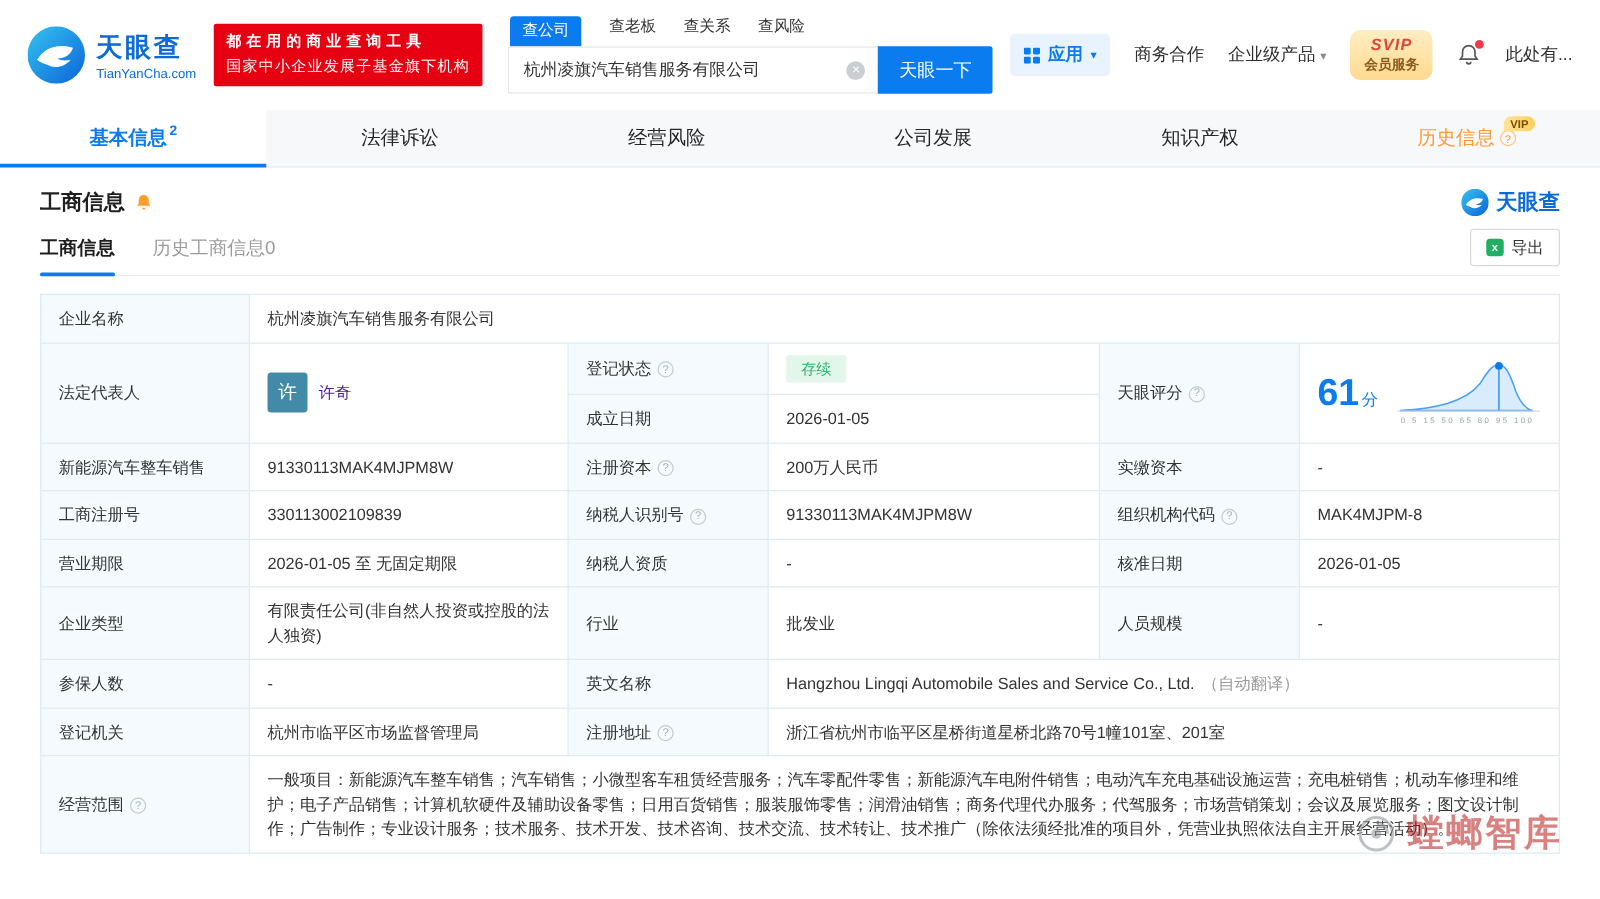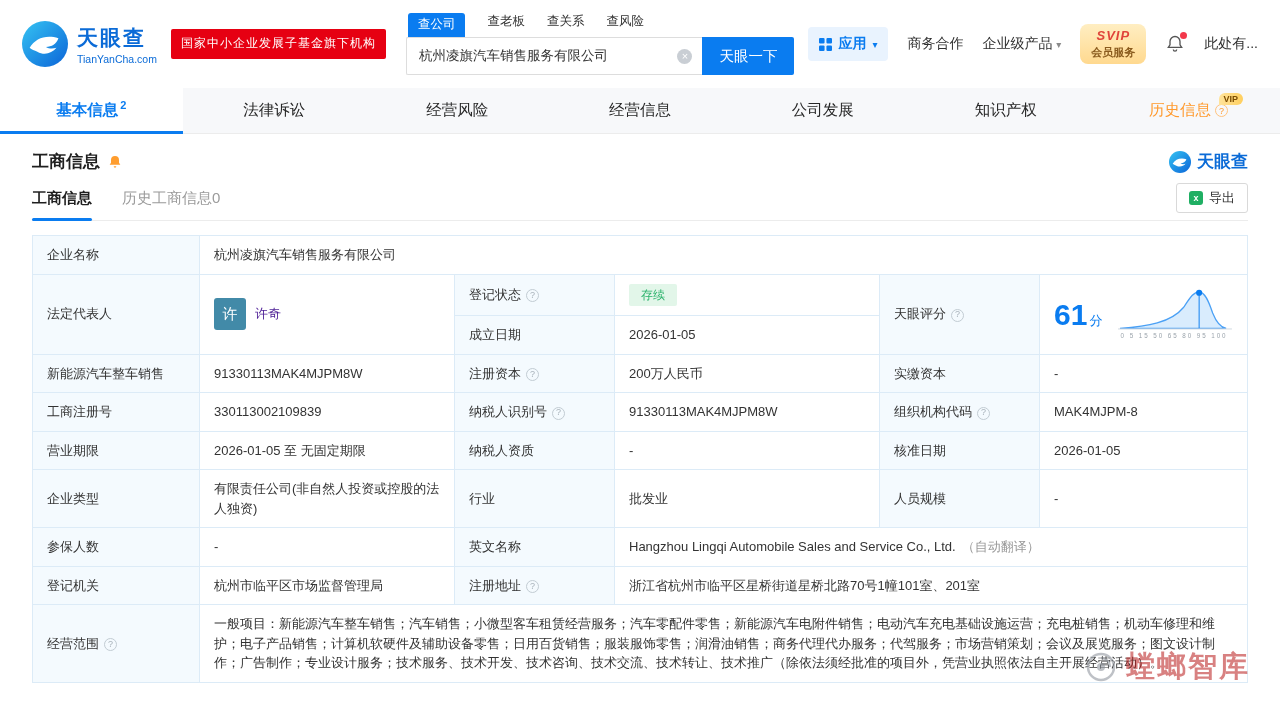--- a/index.html
+++ b/index.html
@@ -97,20 +97,21 @@
       <circle cx="24" cy="24" r="24" fill="url(#lg1)"></circle>
       <path d="M8 28c6-10 17-14 30-10-2 6-7 9-13 9 3 2 7 2 11 1-5 6-13 8-20 4-3-1-6-2-8-4z" fill="#fff"></path>
     </svg>
     <div class="logo-text">
       <div class="brand">天眼查</div>
       <div class="domain">TianYanCha.com</div>
     </div>
   </div>
 
   <div class="slogan">
+    <div class="s1">都在用的商业查询工具</div>
     <div class="s2">国家中小企业发展子基金旗下机构</div>
   </div>
 
   <div class="search-area">
     <div class="search-tabs">
       <span class="stab active">查公司</span>
       <span class="stab">查老板</span>
       <span class="stab">查关系</span>
       <span class="stab">查风险</span>
     </div>
@@ -157,23 +158,20 @@
 <nav class="nav">
   <div class="nav-tab active">
     <span>基本信息</span>
     <span class="nav-badge">2</span>
   </div>
   <div class="nav-tab">
     <span>法律诉讼</span>
   </div>
   <div class="nav-tab">
     <span>经营风险</span>
-  </div>
-  <div class="nav-tab">
-    <span>经营信息</span>
   </div>
   <div class="nav-tab">
     <span>公司发展</span>
   </div>
   <div class="nav-tab">
     <span>知识产权</span>
   </div>
   <div class="nav-tab history">
     <span class="viptag">VIP</span>
     <span>历史信息</span>

